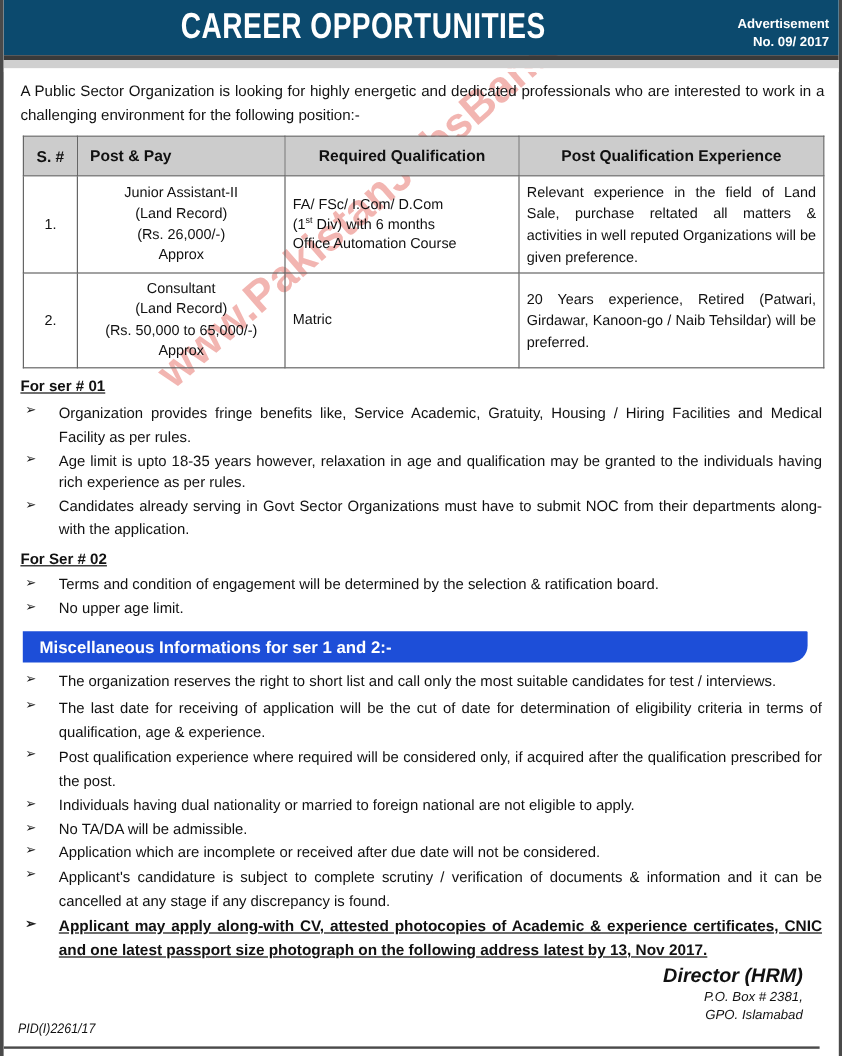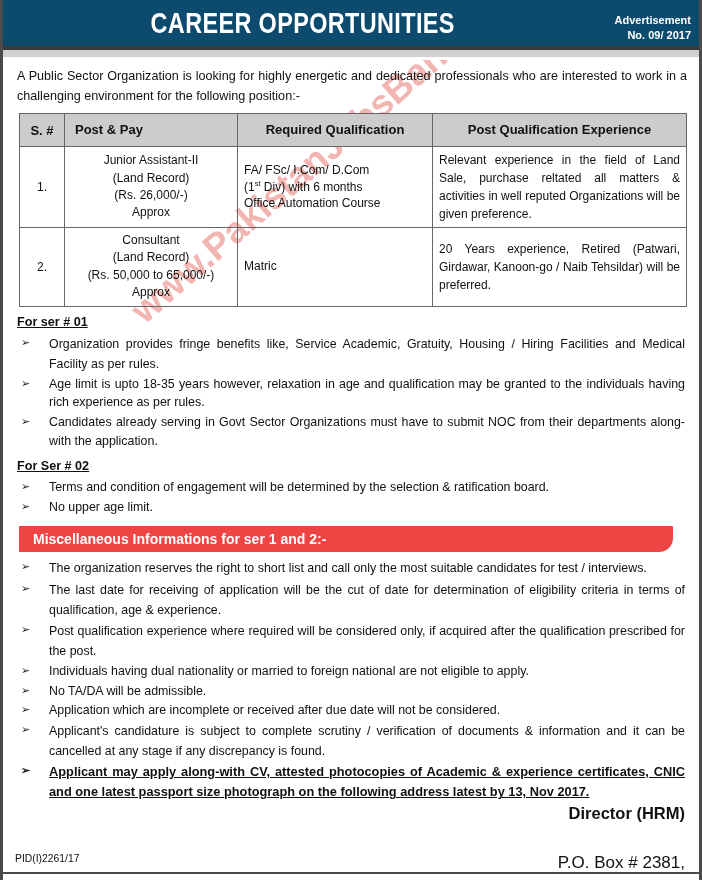--- a/index.html
+++ b/index.html
@@ -151,52 +151,52 @@
   ul.bl > li.last-bold {
     font-weight: bold;
     text-decoration: underline;
     font-size: 12.8px;
     line-height: 1.6;
   }
 
   
   .misc-banner {
     margin: 10px 14px 6px 16px;
-    background: #ef4444;
+    background: #1d4ed8;
     color: #ffffff;
     font-weight: bold;
     font-size: 14px;
     padding: 5px 10px 5px 14px;
     border-bottom-right-radius: 14px;
     border-top-right-radius: 1px;
     width: 654px;
     box-sizing: border-box;
   }
 
   
   .footer {
     position: absolute;
-    left: 0; right: 0; bottom: 0;
+    left: 0; right: 16px; bottom: 0;
     height: 78px;
+    font-style: italic;
   }
   .sign-block {
     position: absolute;
     right: 14px;
     top: 2px;
     text-align: right;
   }
   .sign-title {
     font-weight: bold;
     font-size: 16.5px;
     line-height: 1.2;
   }
   .sign-line {
-    font-size: 17px;
+    font-size: 11px;
     line-height: 1.35;
-    margin-top: 28px;
   }
   .pid {
     position: absolute;
     left: 12px;
     bottom: 16px;
     font-size: 11.5px;
     transform: scaleX(0.9);
     transform-origin: left bottom;
   }
   .bottom-rule {

